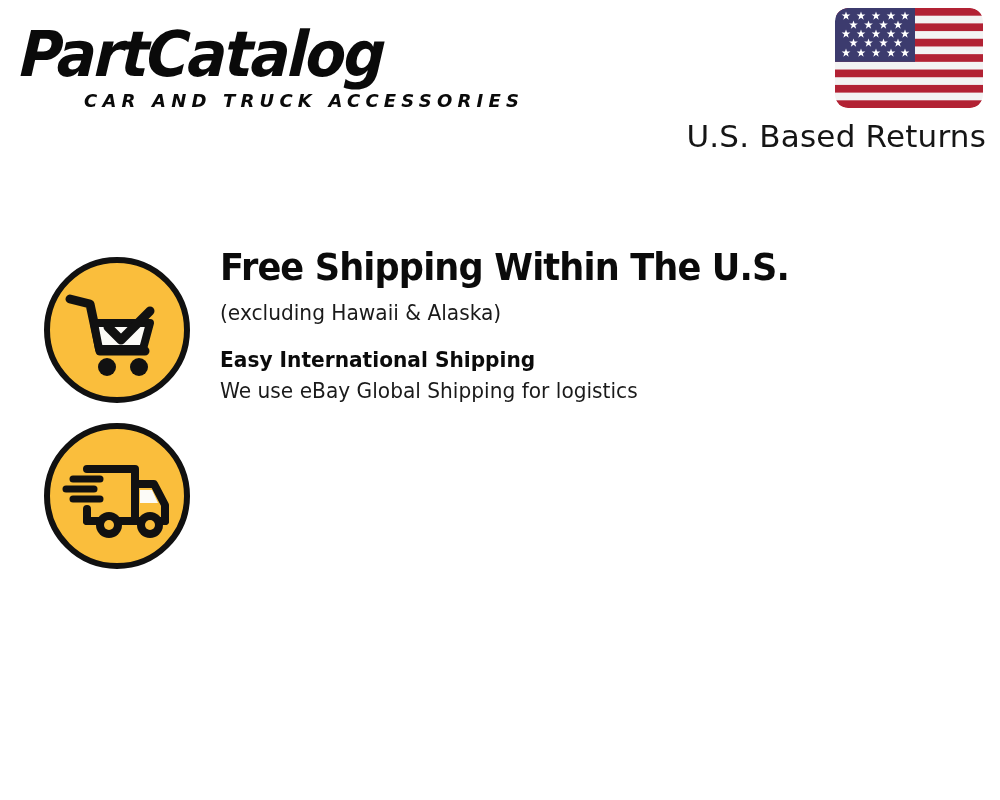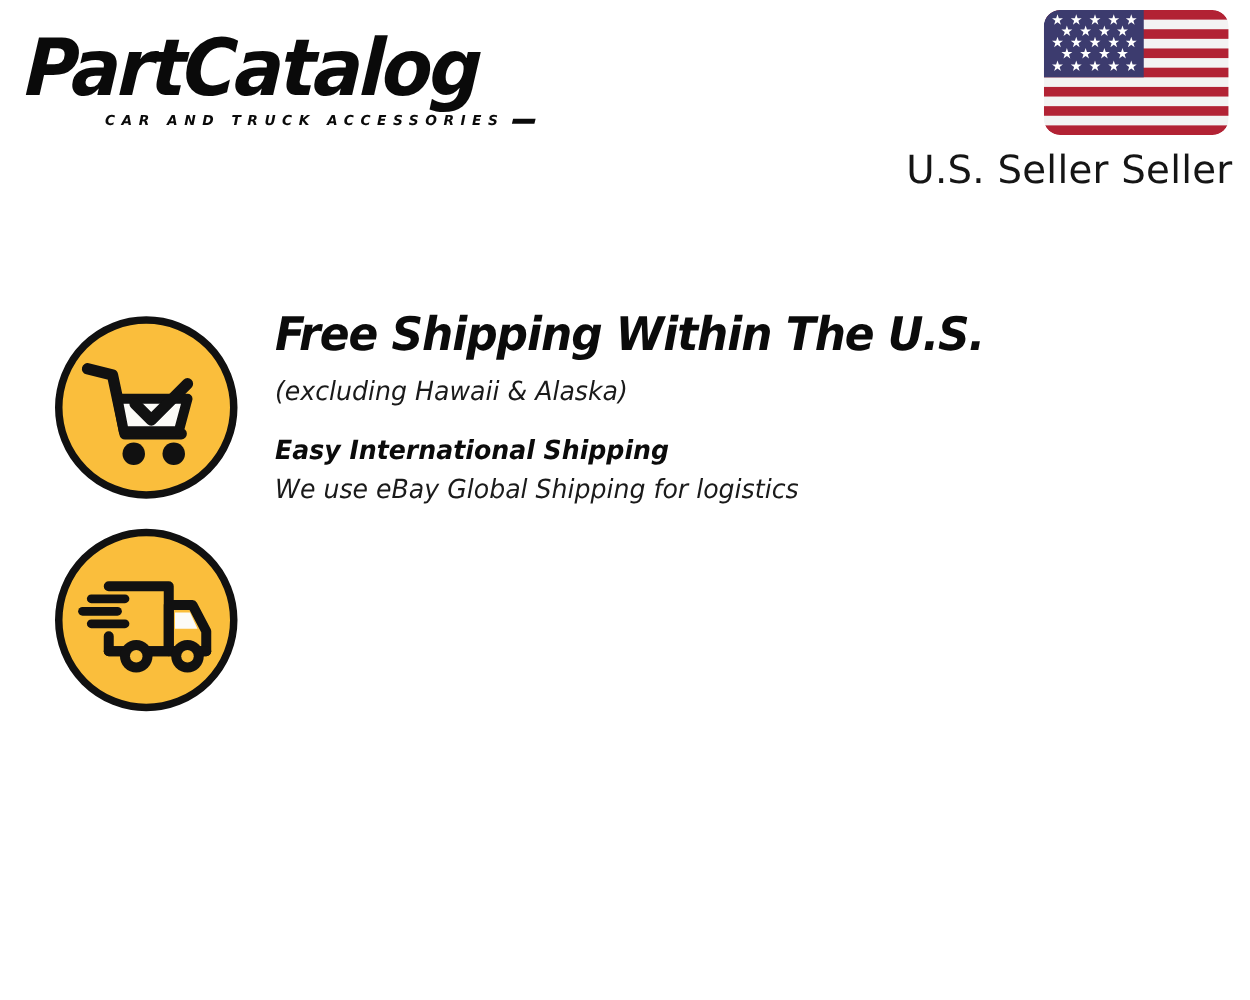--- a/index.html
+++ b/index.html
@@ -42,21 +42,21 @@
   .brand-tagline-row {
     display: flex;
     align-items: center;
     margin-top: 2px;
     padding-left: 62px;
   }
   .brand-tagline {
     font-family: "DejaVu Sans", sans-serif;
     font-weight: 700;
     font-style: italic;
-    font-size: 11px;
+    font-size: 18px;
     letter-spacing: 5.2px;
     color: #0a0a0a;
     white-space: nowrap;
   }
   .tagline-dash {
     width: 18px;
     height: 4px;
     background: #0a0a0a;
     margin-left: 6px;
     transform: skewX(-14deg);
@@ -87,23 +87,22 @@
     font-weight: 400;
     color: #151515;
     letter-spacing: 0.2px;
     white-space: nowrap;
   }
 
   
   .feature-row {
     position: absolute;
     display: flex;
-    align-items: center;
+    align-items: flex-end;
     left: 42px;
-    font-style: italic;
   }
   .feature-row.row-1 { top: 246px; }
   .feature-row.row-2 { top: 421px; }
   .feature-row.row-3 { top: 592px; }
 
   .feature-icon {
     width: 150px;
     height: 150px;
     flex: 0 0 150px;
   }
@@ -215,21 +214,21 @@
             <use href="#starg" x="63" y="35"></use>
           <use href="#starg" x="11" y="45"></use>
             <use href="#starg" x="26" y="45"></use>
             <use href="#starg" x="41" y="45"></use>
             <use href="#starg" x="56" y="45"></use>
             <use href="#starg" x="70" y="45"></use>
         </g>
       </g>
     </svg>
   </div>
-  <div class="seller-label">U.S. Seller Seller</div>
+  <div class="seller-label">U.S. Based Returns</div>
 
   <div class="feature-row row-1">
     <svg class="feature-icon" viewBox="0 0 150 150">
       <circle cx="75" cy="75" r="70" fill="#FABE3C" stroke="#111111" stroke-width="6"></circle>
       <path d="M28 44 L48 49 L58 96 L103 96" fill="none" stroke="#111111" stroke-width="9" stroke-linecap="round" stroke-linejoin="round"></path>
       <path d="M52 68 L108 68 L101 94 L57 94 Z" fill="#FCFBF7" stroke="#111111" stroke-width="8" stroke-linejoin="round"></path>
       <path d="M66 72 L79 85 L108 56" fill="none" stroke="#111111" stroke-width="9" stroke-linecap="round" stroke-linejoin="round"></path>
       <circle cx="65" cy="112" r="9" fill="#111111"></circle>
       <circle cx="97" cy="112" r="9" fill="#111111"></circle>
     </svg>

